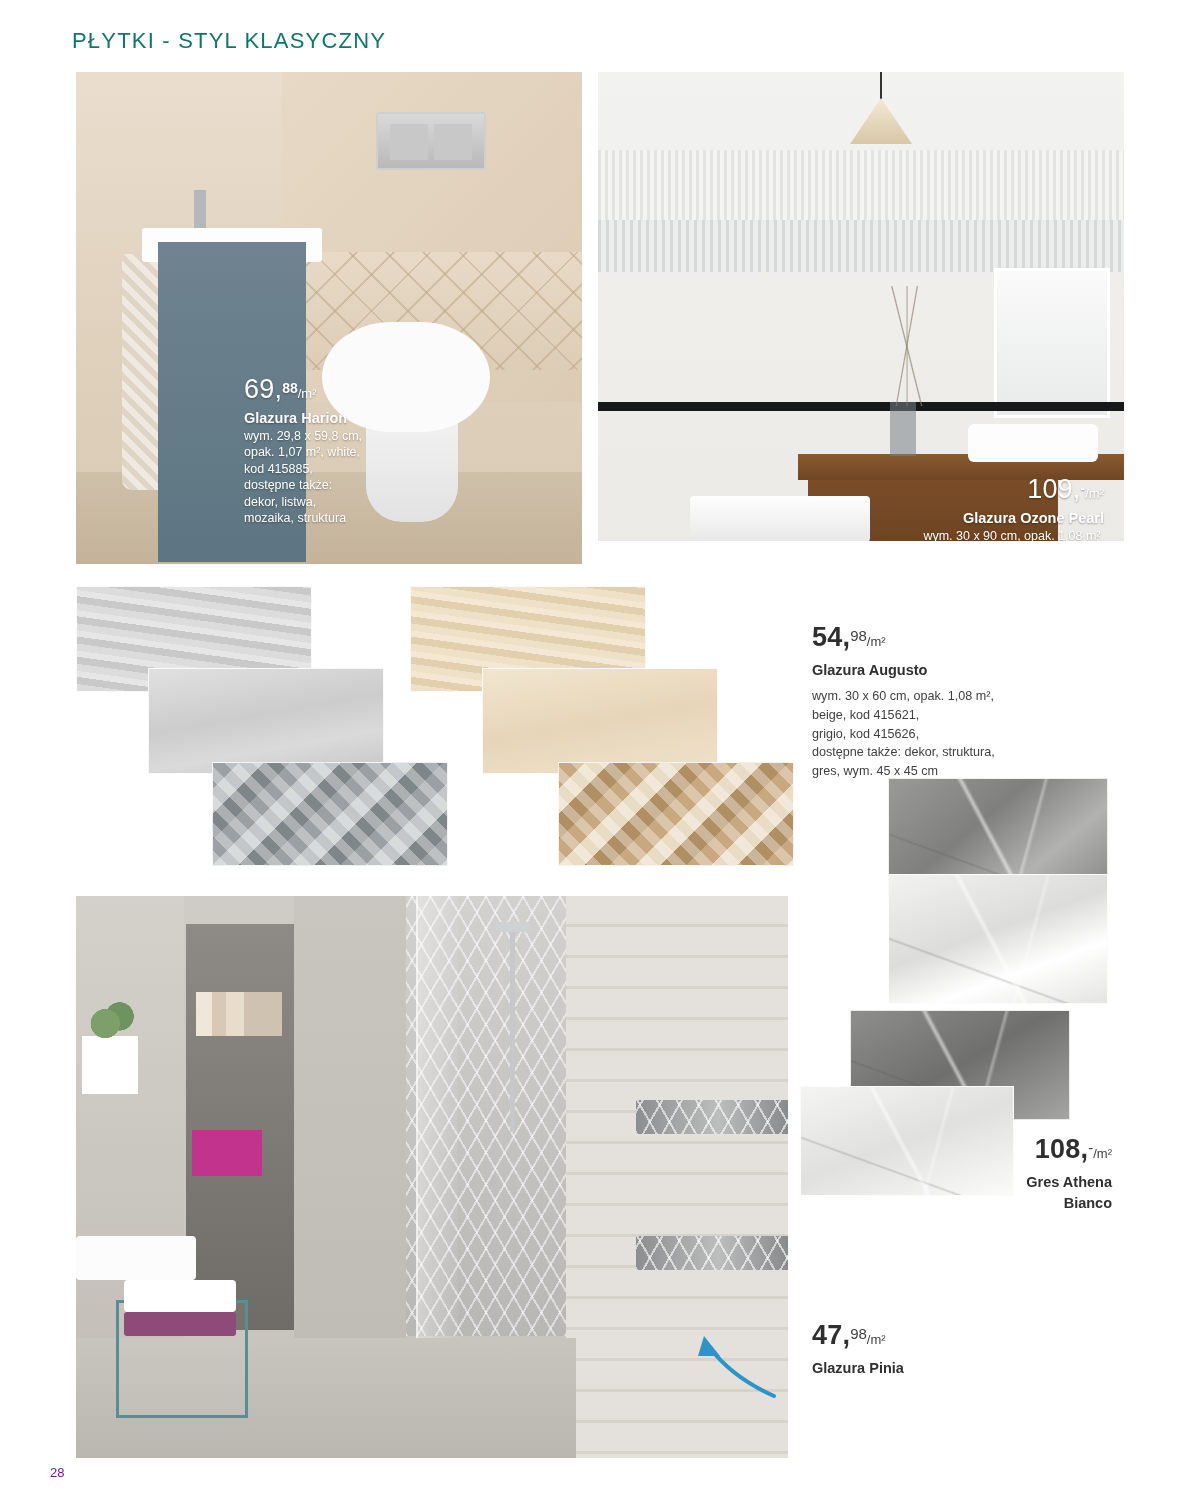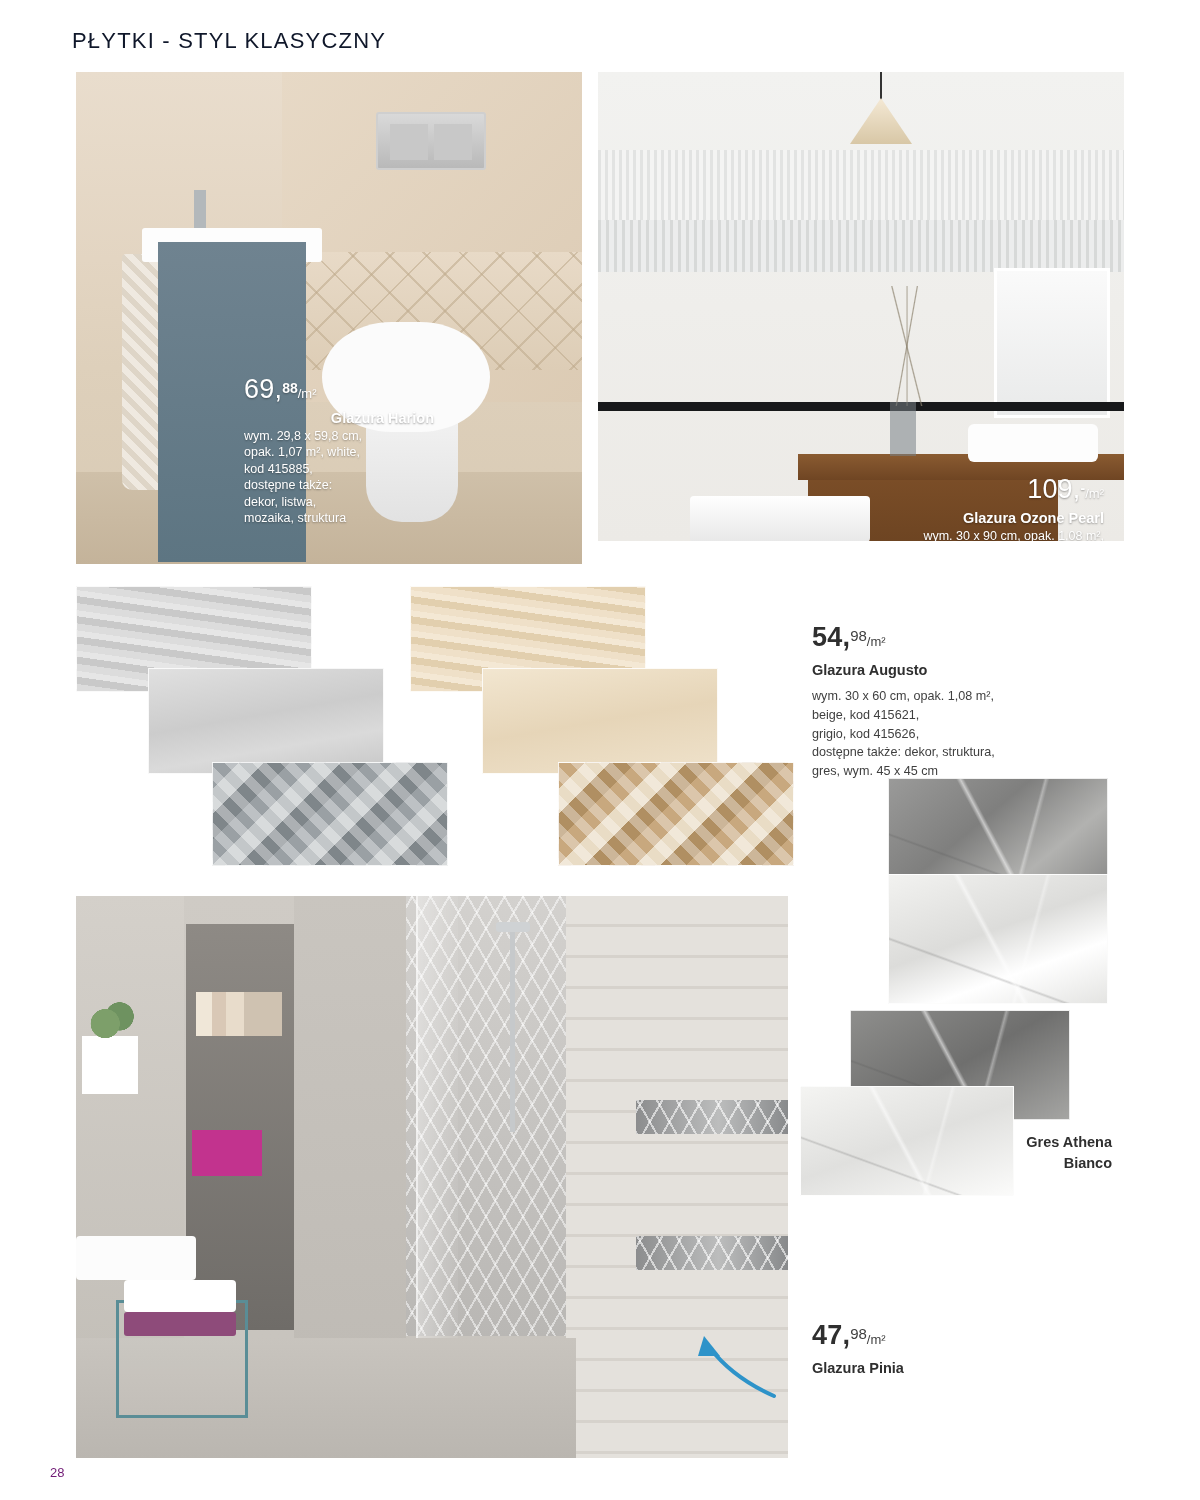--- a/index.html
+++ b/index.html
@@ -9,21 +9,21 @@
     background:#ffffff;
     font-family:"Liberation Sans", sans-serif;
     color:#3a3a3a;
     position:relative;
     overflow:hidden;
   }
   .page { position:relative; width:1200px; height:1500px; }
 
   .page-title {
     position:absolute; left:72px; top:28px;
-    font-size:22px; letter-spacing:1.2px; color:#0f172a; font-weight:400;
+    font-size:22px; letter-spacing:1.2px; color:#0f766e; font-weight:400;
   }
 
   .page-number {
     position:absolute; left:50px; bottom:20px;
     font-size:13px; color:#701a75;
   }
 
   
   .photo { position:absolute; overflow:hidden; }
 
@@ -151,21 +151,21 @@
     position:absolute; color:#ffffff; line-height:1.32; font-size:12.5px;
     text-shadow:0 1px 2px rgba(0,0,0,.35);
   }
   .price-overlay .big {
     font-size:27px; font-weight:400; letter-spacing:.2px;
   }
   .price-overlay .sup {
     font-size:14px; font-weight:700; vertical-align:super;
   }
   .price-overlay .unit { font-size:13px; font-weight:400; }
-  .price-overlay .name { font-weight:700; font-size:14.5px; margin-top:1px;text-align:right; }
+  .price-overlay .name { font-weight:700; font-size:14.5px; margin-top:1px; }
   .price-overlay .desc { font-size:12.5px; }
 
   #label-harion { left:168px; top:300px; width:190px; }
   #label-ozone  { right:20px; top:400px; width:235px; text-align:right; }
 
   
   .swatch { position:absolute; border:1px solid rgba(255,255,255,.85); }
 
   #sw-g1 { left:76px;  top:586px;  width:236px; height:106px;
     background:repeating-linear-gradient(8deg,#dcdcdc 0 7px,#c9c9c9 7px 14px, #e6e6e6 14px 20px); }
@@ -399,20 +399,23 @@
       <div class="marble-vein"></div>
     </div>
   <div class="swatch" id="sw-a3">
       <div class="marble-vein"></div>
     </div>
   <div class="swatch" id="sw-a4">
       <div class="marble-vein"></div>
     </div>
 
   <div class="textblock" id="txt-athena">
+    <div>
+      <span class="price">108,</span><span class="sup">-</span><span class="unit">/m²</span>
+    </div>
     <div class="name">Gres Athena</div>
     <div class="name" style="margin-top:0">Bianco</div>
   </div>
 
   <div class="photo" id="photo-pinia">
     <div class="wall-l"></div>
     <div class="niche">
       <div class="shelf" style="top:70px"></div>
       <div class="shelf" style="top:150px"></div>
       <div class="shelf" style="top:230px"></div>

